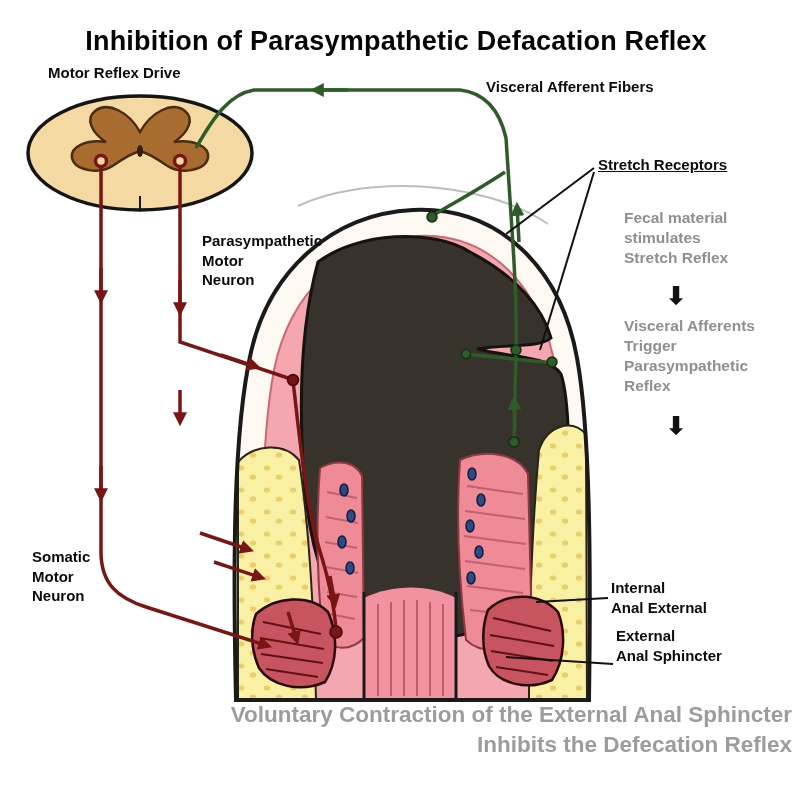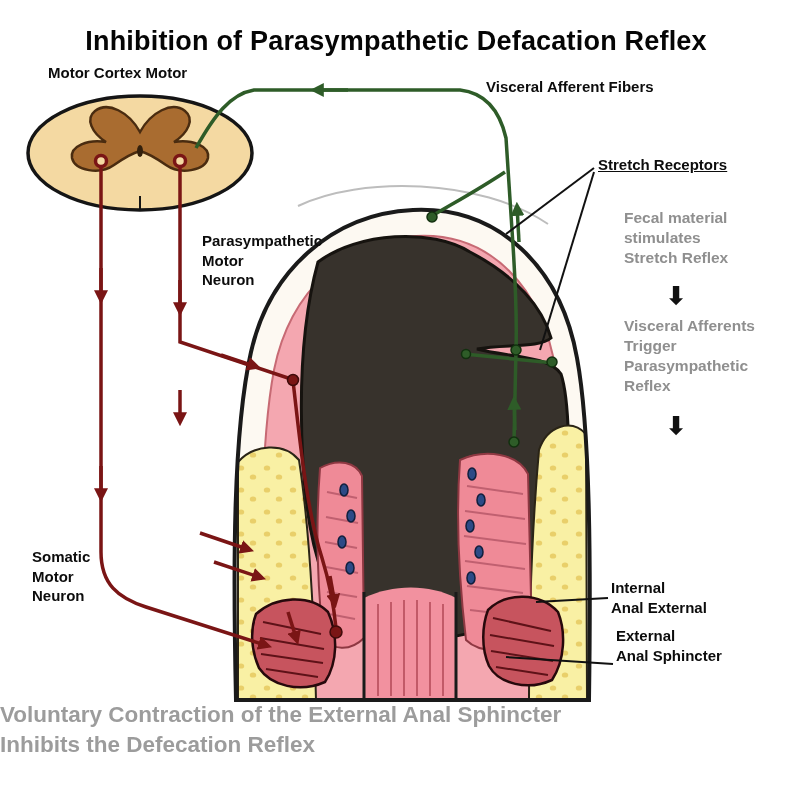--- a/index.html
+++ b/index.html
@@ -6,21 +6,21 @@
   .canvas{position:relative;width:792px;height:792px;background:#ffffff;
           font-family:"Liberation Sans",sans-serif;overflow:hidden;}
   svg.art{position:absolute;left:0;top:0;}
   .title{position:absolute;top:26px;left:0;width:100%;text-align:center;
          font-weight:700;font-size:27px;color:#050505;letter-spacing:.2px;}
   .label{position:absolute;font-weight:700;color:#0c0c0c;font-size:15px;
          line-height:1.3;white-space:pre-line;}
   .flow-step{position:absolute;left:604px;width:175px;font-weight:700;font-size:15.5px;
              line-height:1.3;color:var(--flow-text-gray,#8f8f8f);white-space:pre-line;margin-left:20px;}
   .flow-arrow{position:absolute;left:666px;font-size:24px;color:#111;font-weight:700;}
-  .caption{position:absolute;top:700px;left:0;width:100%;text-align:left;font-weight:700;
+  .caption{position:absolute;top:700px;left:0;width:100%;text-align:right;font-weight:700;
            font-size:22.5px;line-height:1.35;color:var(--caption-gray,#9c9c9c);white-space:pre-line;}
   .stroke-red{stroke:var(--motor-pathway-red,#7a1515);}
   .stroke-green{stroke:var(--afferent-pathway-green,#2e5c28);}
   .fill-red{fill:var(--motor-pathway-red,#7a1515);}
   .fill-green{fill:var(--afferent-pathway-green,#2e5c28);}
 </style>
 </head>
 <body>
 
 <div class="canvas">
@@ -159,21 +159,21 @@
     <g stroke="#111" stroke-width="2">
       <line x1="594" y1="168" x2="506" y2="234"></line>
       <line x1="594" y1="172" x2="540" y2="350"></line>
       <line x1="608" y1="598" x2="536" y2="602"></line>
       <line x1="613" y1="664" x2="506" y2="657"></line>
     </g>
   </svg>
 
   <div class="title">Inhibition of Parasympathetic Defacation Reflex</div>
 
-  <div class="label" style="left:48px;top:63px;">Motor Cortex Motor</div>
+  <div class="label" style="left:48px;top:63px;">Motor Reflex Drive</div>
 
   <div class="label" style="left:486px;top:77px;">Visceral Afferent Fibers</div>
 
   <div class="label" style="left:598px;top:155px;text-decoration:underline;">Stretch Receptors</div>
 
   <div class="label" style="left:202px;top:231px;">Parasympathetic
 Motor
 Neuron</div>
 
   <div class="label" style="left:32px;top:547px;">Somatic

